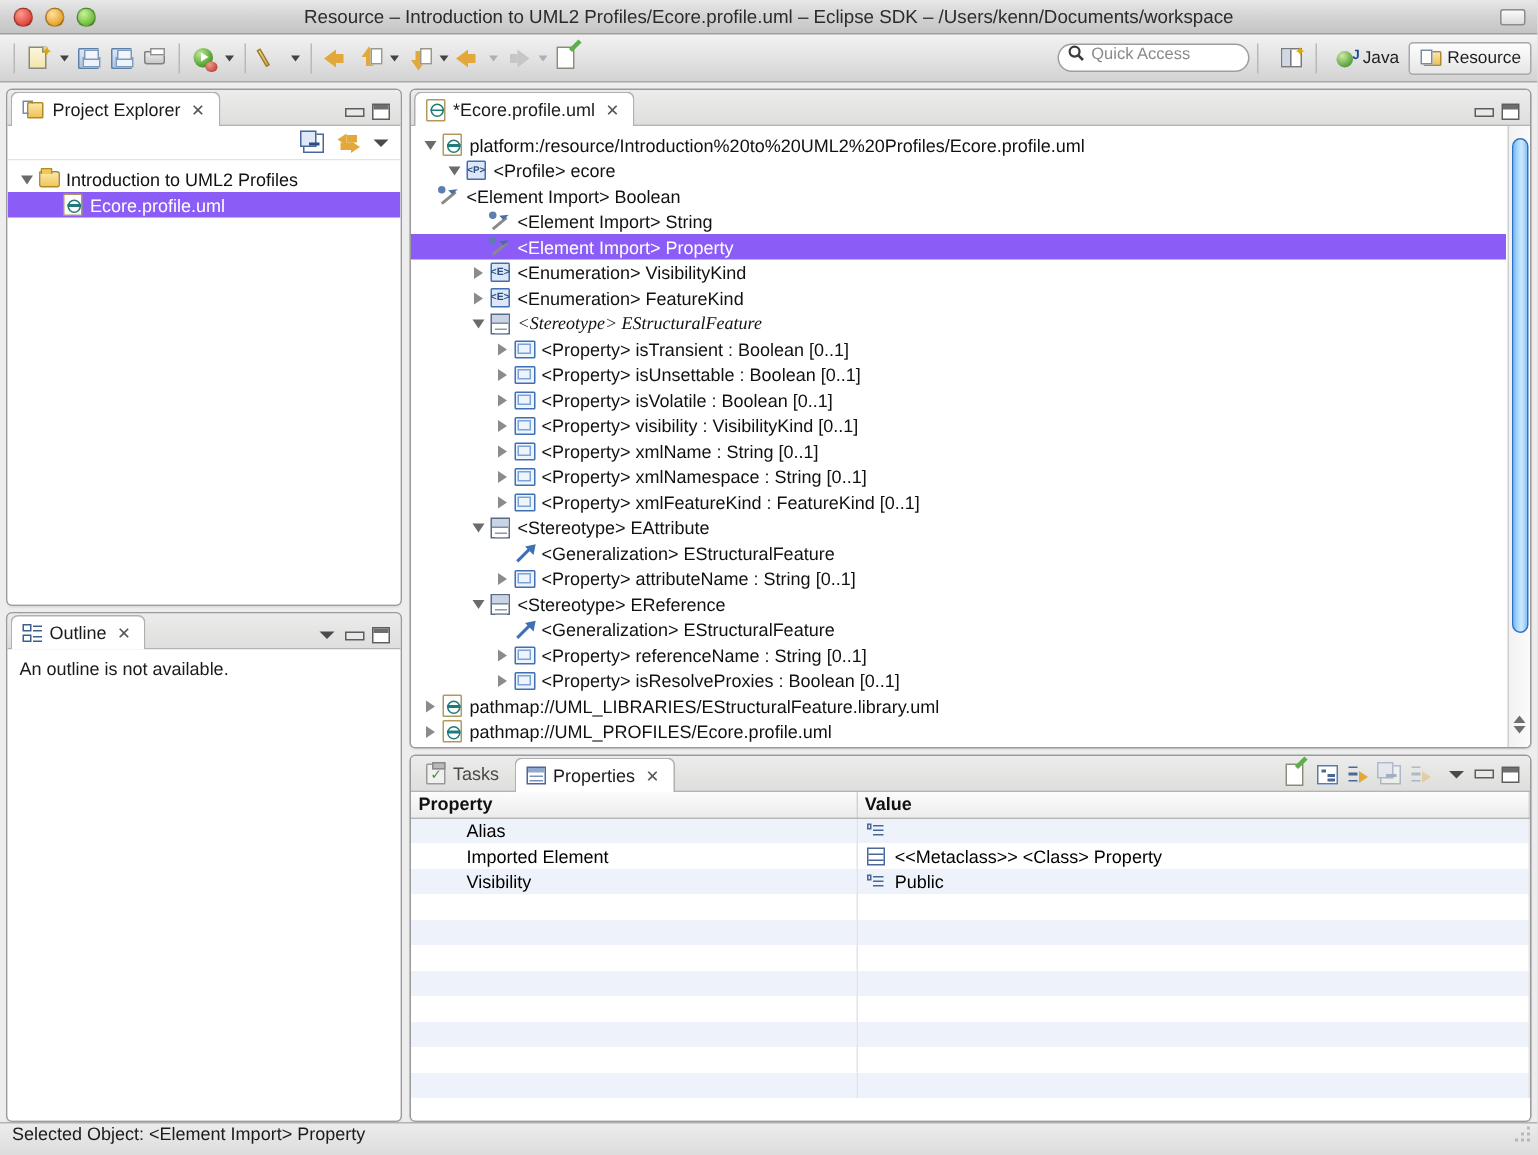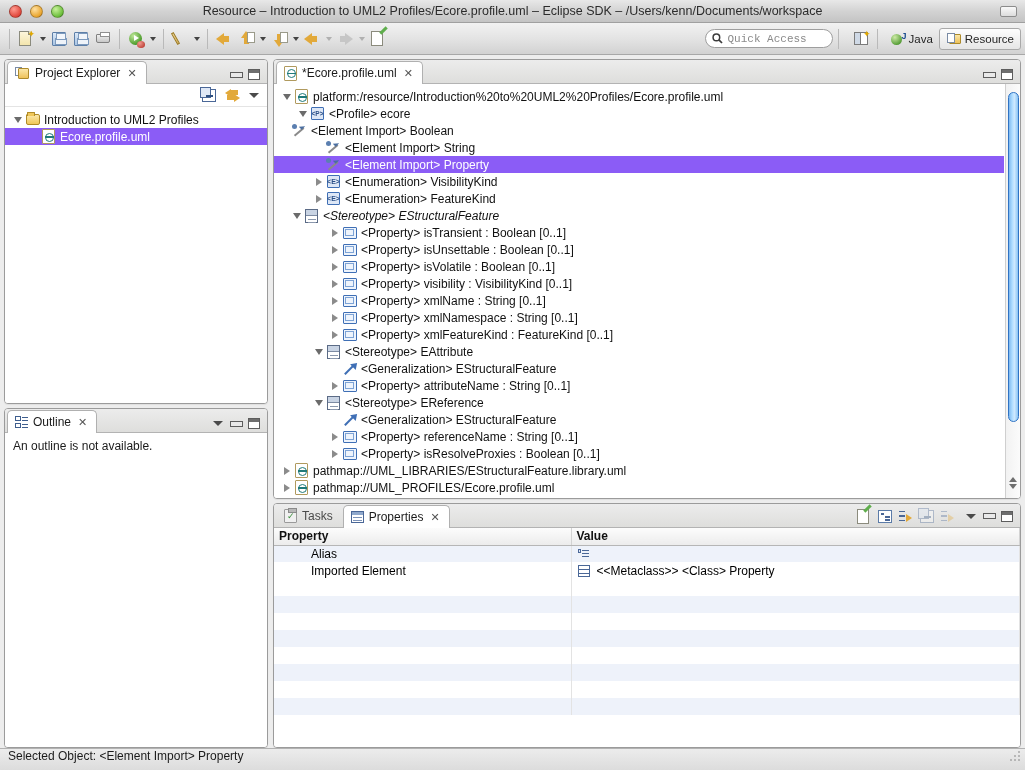--- a/index.html
+++ b/index.html
@@ -66,22 +66,22 @@
     border-left: 3.5px solid transparent; border-right: 3.5px solid transparent;
     border-top: 4px solid #434343;
   }
   .tb-arrow.dim:after { border-top-color: #b0b0b0; }
 
   .quick-access {
     margin-left: auto;
     width: 128px; height: 19px; border-radius: 10px;
     border: 1px solid #9e9e9e;
     background: #fff;
-    display: flex; align-items: center; padding: 0 6px; gap: 4px;
-    font-size: 11px; color: #8a8a8a; font-family: Liberation Mono, monospace;
+    display: flex; padding: 0 6px; gap: 4px;
+    font-size: 11px; color: #8a8a8a;
   }
   .perspbar { display: flex; align-items: center; margin-left: 6px; height: 26px; }
   .persp-btn {
     display: flex; align-items: center; gap: 3px;
     padding: 2px 6px; border-radius: 3px; font-size: 11.5px; color: #1f1f1f;
   }
   .persp-btn.active {
     background: linear-gradient(to bottom,#fdfdfd,#e6e6e6);
     border: 1px solid #a9a9a9;
   }
@@ -613,21 +613,21 @@
                 </span>
                 <span class="tlabel">&lt;Enumeration&gt; VisibilityKind</span>
               </div>
               <div class="trow" style="padding-left: 38px;">
                 <span class="twist closed"></span>
                 <span class="ticon">
                   <span class="ic-enum">&lt;E&gt;</span>
                 </span>
                 <span class="tlabel">&lt;Enumeration&gt; FeatureKind</span>
               </div>
-              <div class="trow" style="padding-left: 16px;">
+              <div class="trow" style="padding-left: 38px; font-family: Liberation Serif, serif;">
                 <span class="twist open"></span>
                 <span class="ticon">
                   <span class="ic-stereo"></span>
                 </span>
                 <span class="tlabel ital">&lt;Stereotype&gt; EStructuralFeature</span>
               </div>
               <div class="trow" style="padding-left: 54px;">
                 <span class="twist closed"></span>
                 <span class="ticon">
                   <span class="ic-box"></span>
@@ -838,20 +838,40 @@
                   </td>
                   <td>
                     <span class="ptr-cell">
                       <span class="ticon" style="width: 14px;">
                         <span class="ic-meta"></span>
                       </span>
                       <span>&lt;&lt;Metaclass&gt;&gt; &lt;Class&gt; Property</span>
                     </span>
                   </td>
                 </tr>
+                <tr class="alt">
+                  <td>
+                    <span class="ptr-cell indent2">
+                      <span>Visibility</span>
+                    </span>
+                  </td>
+                  <td>
+                    <span class="ptr-cell">
+                      <span class="ticon" style="width: 14px;">
+                        <span class="ic-small-list">
+                          <i class="bb"></i>
+                          <i class="ll" style="top:1px"></i>
+                          <i class="ll" style="top:4px"></i>
+                          <i class="ll" style="top:7px"></i>
+                        </span>
+                      </span>
+                      <span>Public</span>
+                    </span>
+                  </td>
+                </tr>
                 <tr class="">
                   <td></td>
                   <td></td>
                 </tr>
                 <tr class="alt">
                   <td></td>
                   <td></td>
                 </tr>
                 <tr class="">
                   <td></td>

